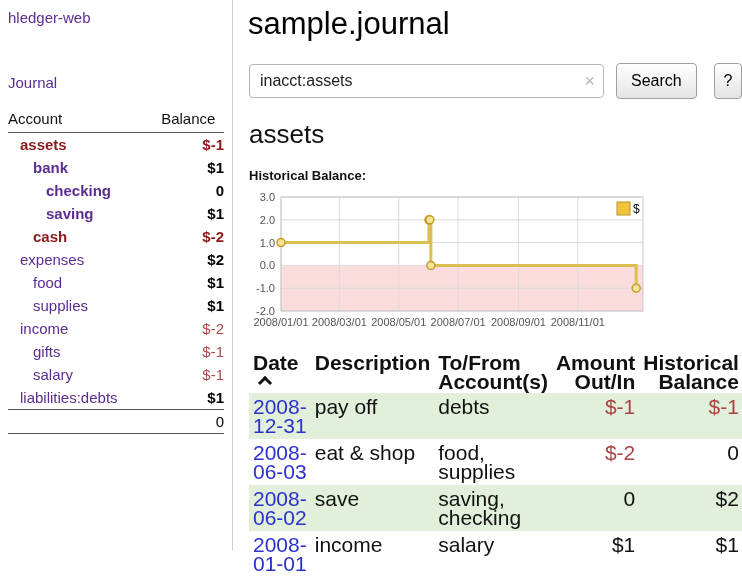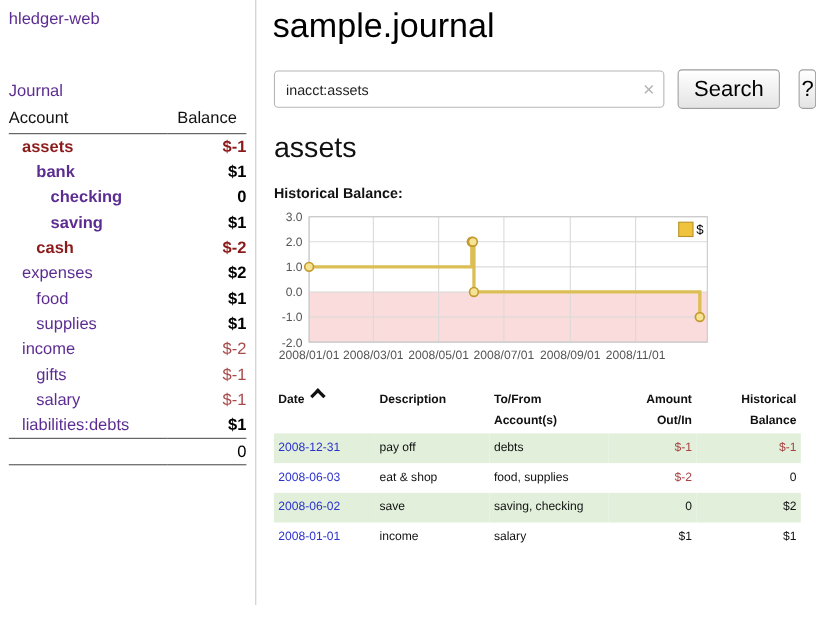--- a/index.html
+++ b/index.html
@@ -8,21 +8,21 @@
     font-family:"Liberation Sans", sans-serif; color:#111; position:relative;
   }
 
   
   #sidebar {
     position:absolute; left:0; top:0; width:233px; height:550px;
     border-right:1px solid #ccc; box-sizing:border-box; padding:9px 8px 0 8px;
     font-size:15px;
   }
   .app-title { display:block; color:#5c2d91; text-decoration:none; margin-bottom:48px; }
-  .journal-link { display:block; color:#5c2d91; text-decoration:none; margin-bottom:8px; }
+  .journal-link { display:block; color:#5c2d91; text-decoration:none; margin-bottom:19px; }
 
   table.accounts { width:100%; border-collapse:collapse; font-size:15px; }
   table.accounts th {
     font-weight:normal; text-align:left; padding:0 0 5px 0;
     border-bottom:1px solid #555; color:#111;
   }
   table.accounts th.balcol { text-align:center; }
   table.accounts td { padding:3px 0; }
   td.acct.d1 { padding-left:12px; }
   td.acct.d2 { padding-left:25px; }
@@ -36,41 +36,41 @@
   tr.total-row td { border-top:1px solid #555; border-bottom:1px solid #555; font-weight:normal; }
 
   
   #main { position:absolute; left:233px; top:0; width:509px; }
   h1.page-title { margin:6px 0 0 15px; font-size:31px; font-weight:normal; color:#000; }
 
   .search-row { display:flex; align-items:center; margin:21px 0 0 16px; }
   .search-box { position:relative; }
   .search-input {
     box-sizing:border-box; width:355px; height:34px; border:1px solid #b6b6b6;
-    border-radius:4px; font-size:13px; padding:0 30px 0 10px; color:#222;
+    border-radius:4px; font-size:16px; padding:0 30px 0 10px; color:#222;
     font-family:"Liberation Sans", sans-serif; outline:none;
   }
   .clear-icon {
     position:absolute; right:9px; top:50%; transform:translateY(-50%);
     color:#b3b3b3; font-size:18px; cursor:pointer; line-height:1;
   }
   .btn {
     height:36px; border:1px solid #9f9f9f; border-radius:4px;
-    background:linear-gradient(#ffffff,#e4e4e4); font-size:20px; color:#000;
+    background:linear-gradient(#ffffff,#e4e4e4); font-size:16px; color:#000;
     font-family:"Liberation Sans", sans-serif; cursor:pointer;
   }
   .search-btn { margin-left:12px; padding:0 14px; }
   .help-btn { margin-left:17px; width:31px; padding:0; }
 
   h2.account-heading { margin:20px 0 0 16px; font-size:26px; font-weight:normal; }
   .chart-title { margin:18px 0 6px 16px; font-size:13px; font-weight:bold; }
   .chart-wrap { margin-left:16px; }
 
   
-  table.register { border-collapse:collapse; margin:14px 0 0 16px; font-size:11px; table-layout:fixed; }
+  table.register { border-collapse:collapse; margin:14px 0 0 16px; font-size:21px; table-layout:fixed; }
   table.register col.c-date { width:92px; }
   table.register col.c-desc { width:104px; }
   table.register col.c-accts { width:108px; }
   table.register col.c-amt { width:80px; }
   table.register col.c-balx { width:95px; }
   table.register th {
     font-weight:bold; text-align:left; vertical-align:top; padding:2px 4px; line-height:19px;
   }
   table.register th.r, table.register td.r { text-align:right; }
   table.register td { vertical-align:top; padding:4px 4px; line-height:19px; }

